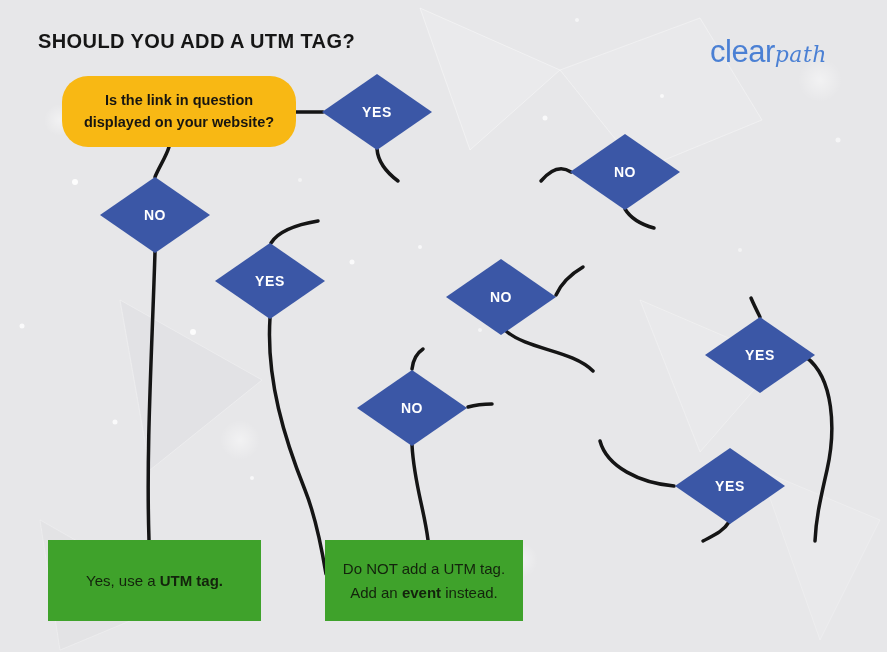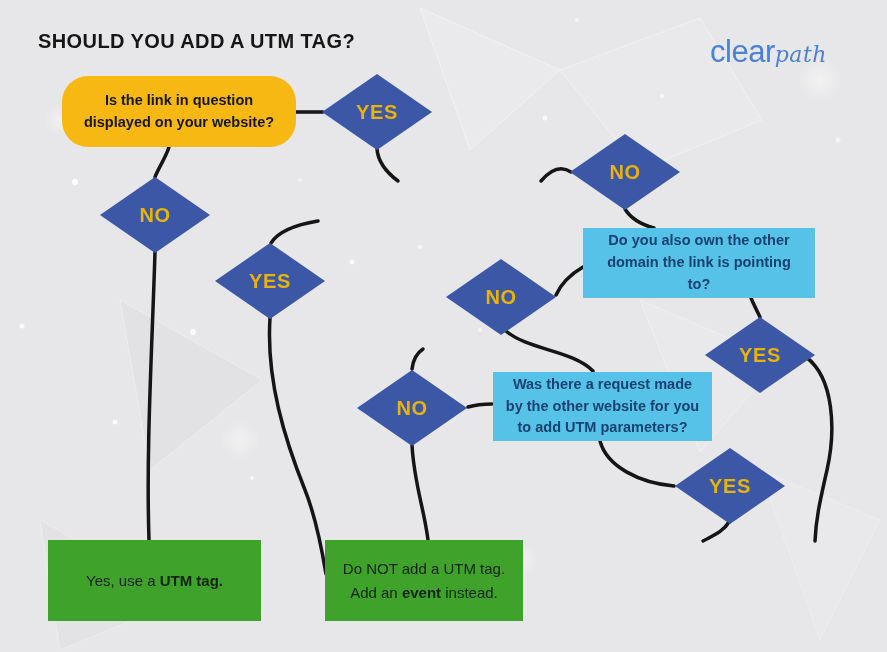--- a/index.html
+++ b/index.html
@@ -30,21 +30,21 @@
   .qbox.cyan{background:var(--cyan,#57C2E8);color:var(--navy,#174271);}
   .result{
     background:var(--green,#3FA22B);color:#13230c;
     font-size:15px;line-height:1.55;font-weight:400;padding:6px 10px;
   }
   .result .b{font-weight:700;}
   .diamond{
     background:var(--blue,#3B57A6);
     clip-path:polygon(50% 0,100% 50%,50% 100%,0 50%);
     width:110px;height:76px;
-    color:#eab308;font-weight:700;font-size:20px;letter-spacing:.6px;
+    color:#ffffff;font-weight:700;font-size:14px;letter-spacing:.6px;
   }
   
   #q1{left:62px;top:76px;width:234px;height:71px;border-radius:26px;}
   #q2{left:318px;top:181px;width:235px;height:67px;}
   #q3{left:583px;top:228px;width:232px;height:70px;}
   #q4{left:493px;top:372px;width:219px;height:69px;}
   #r1{left:48px;top:540px;width:213px;height:81px;}
   #r2{left:325px;top:540px;width:198px;height:81px;}
   #r3{left:590px;top:540px;width:230px;height:81px;}
   #yes1{left:322px;top:74px;}
@@ -117,22 +117,20 @@
     <path class="wire" d="M806,357 C834,378 836,430 827,470 C819,505 816,520 815,541"></path>
   </svg>
 
   <h1 class="title">SHOULD YOU ADD A UTM TAG?</h1>
 
   <div class="logo">
     <span class="clear">clear</span><span class="path">path</span>
   </div>
 
   <div class="node qbox yellow" id="q1">Is the link in question displayed on your website?</div>
-  <div class="node qbox cyan" id="q3">Do you also own the other domain the link is pointing to?</div>
-  <div class="node qbox cyan" id="q4">Was there a request made by the other website for you to add UTM parameters?</div>
 
   <div class="node diamond" id="yes1">YES</div>
   <div class="node diamond" id="no1">NO</div>
   <div class="node diamond" id="no2">NO</div>
   <div class="node diamond" id="yes2">YES</div>
   <div class="node diamond" id="no3">NO</div>
   <div class="node diamond" id="yes3">YES</div>
   <div class="node diamond" id="no4">NO</div>
   <div class="node diamond" id="yes4">YES</div>
 

